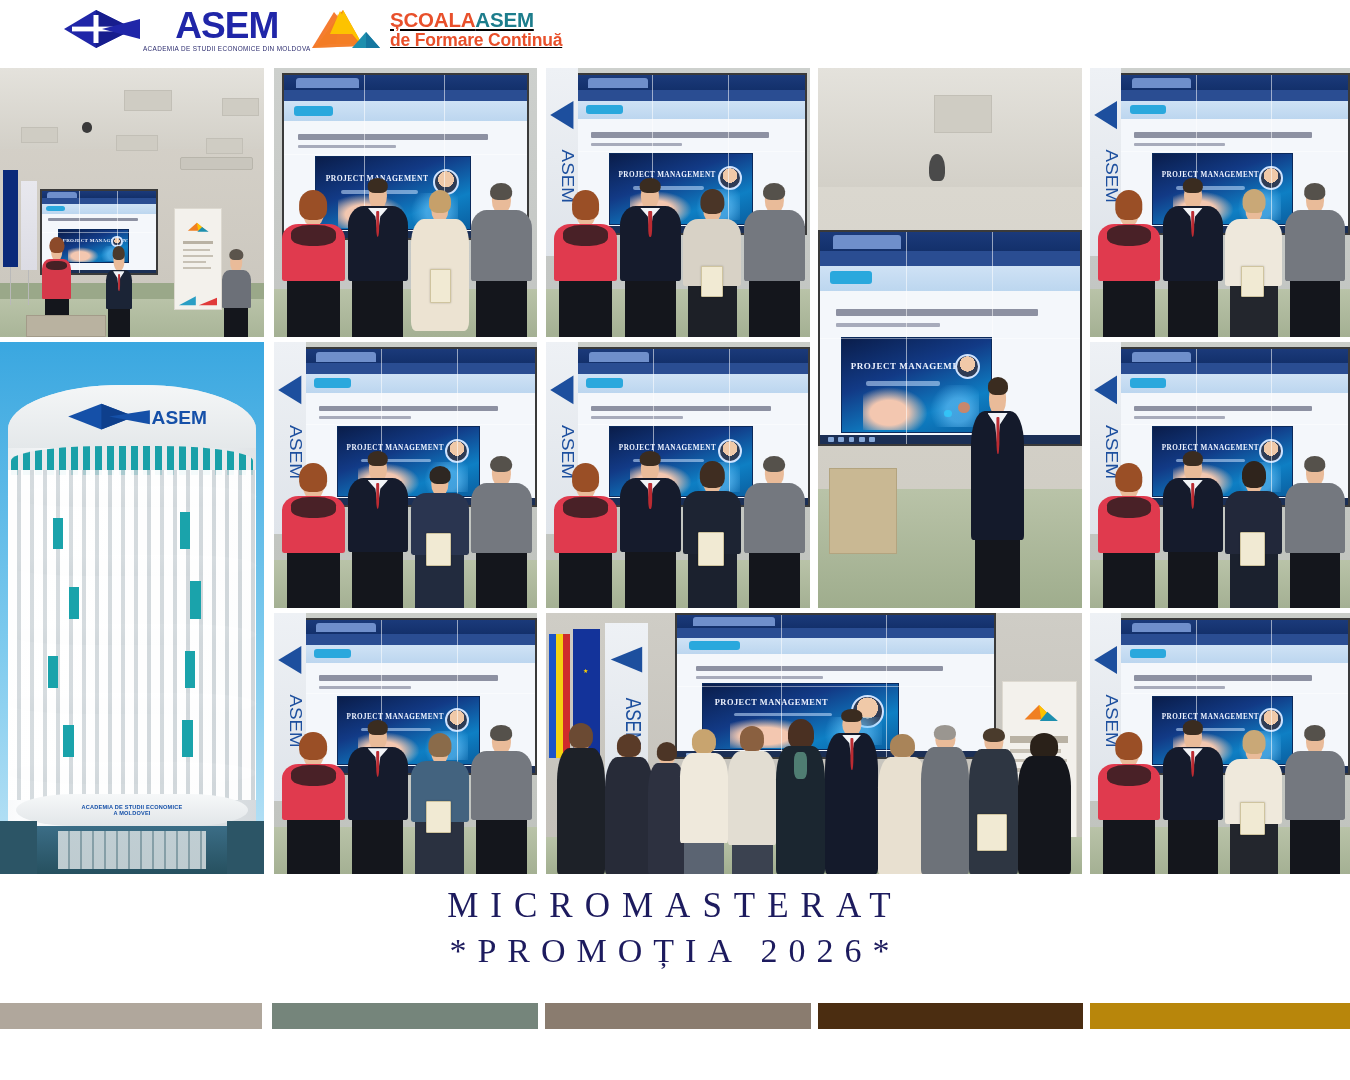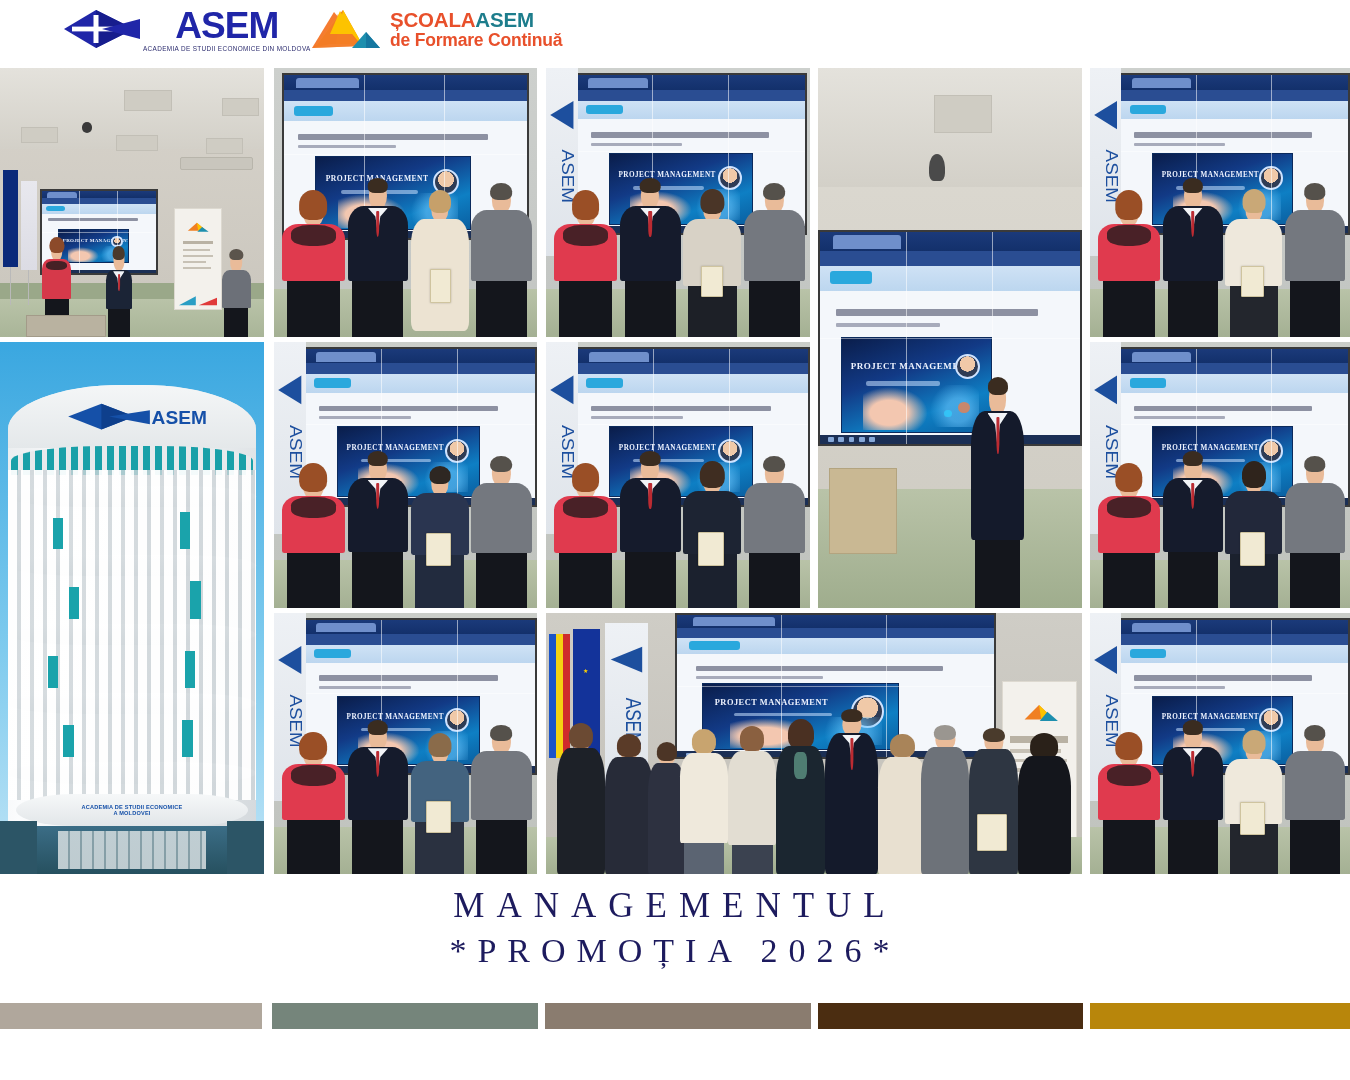--- a/index.html
+++ b/index.html
@@ -23,21 +23,21 @@
   }
   .asem-sub {
     font-family: "Liberation Sans", sans-serif;
     font-size: 6.4px; letter-spacing: 0.35px; color: #2b2b6e;
     text-align: center; margin-top: -1px; white-space: nowrap;
   }
   .asem-block { display: flex; flex-direction: column; align-items: center; }
 
   .logo-scoala { position: absolute; left: 310px; top: 8px; display: flex; align-items: center; gap: 10px; }
   .scoala-mark { width: 70px; height: 42px; position: relative; }
-  .scoala-text { line-height: 1.04; }
+  .scoala-text { line-height: 1.04; text-decoration: underline; }
   .scoala-line1 { font-weight: bold; font-size: 20.5px; letter-spacing: -0.2px; white-space: nowrap; }
   .scoala-l1a { color: #e8502b; }
   .scoala-l1b { color: #1d7d8c; }
   .scoala-line2 { font-weight: bold; font-size: 17.5px; color: #e8502b; letter-spacing: -0.2px; white-space: nowrap; }
 
   
   .grid { position: absolute; left: 0; top: 62px; width: 1350px; height: 815px; }
   .cell { position: absolute; overflow: hidden; background: #d9d9d9; }
 
   
@@ -1020,21 +1020,21 @@
           <div class="p-hair" style="top:-2%; width:36%; height:11%; background:#55514b;"></div>
           <div class="p-body" style="top:16%; bottom:37%; background:#74787f;"></div>
           <div class="p-legs" style="height:37%;"></div>
         </div>
       </div>
     </div>
 
   </div>
 
   <div class="title-block">
-    <div class="t-line t1" style="color: rgb(29, 27, 94);">MANAGEMENTUL</div>
+    <div class="t-line t1" style="color: rgb(29, 27, 94);">MICROMASTERAT</div>
     <div class="t-line t3" style="color: rgb(29, 27, 94);">*PROMOȚIA 2026*</div>
   </div>
 
   <div class="bars">
     <div class="bar" id="bar0" style="left: 0px; width: 262px; background: rgb(176, 167, 156);"></div>
     <div class="bar" id="bar1" style="left: 272px; width: 266px; background: rgb(117, 133, 123);"></div>
     <div class="bar" id="bar2" style="left: 545px; width: 266px; background: rgb(138, 124, 111);"></div>
     <div class="bar" id="bar3" style="left: 818px; width: 265px; background: rgb(75, 45, 17);"></div>
     <div class="bar" id="bar4" style="left: 1090px; width: 260px; background: rgb(184, 134, 11);"></div>
   </div>

